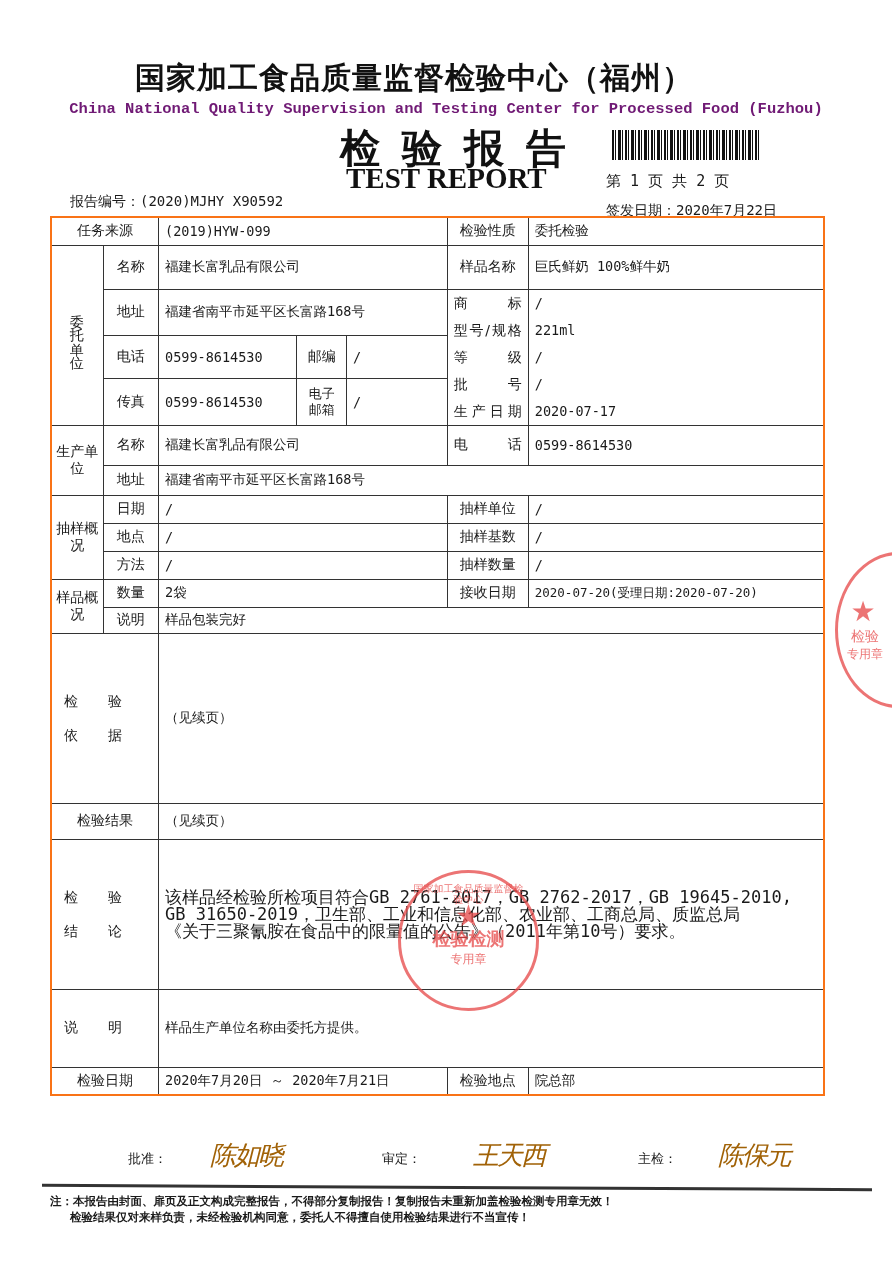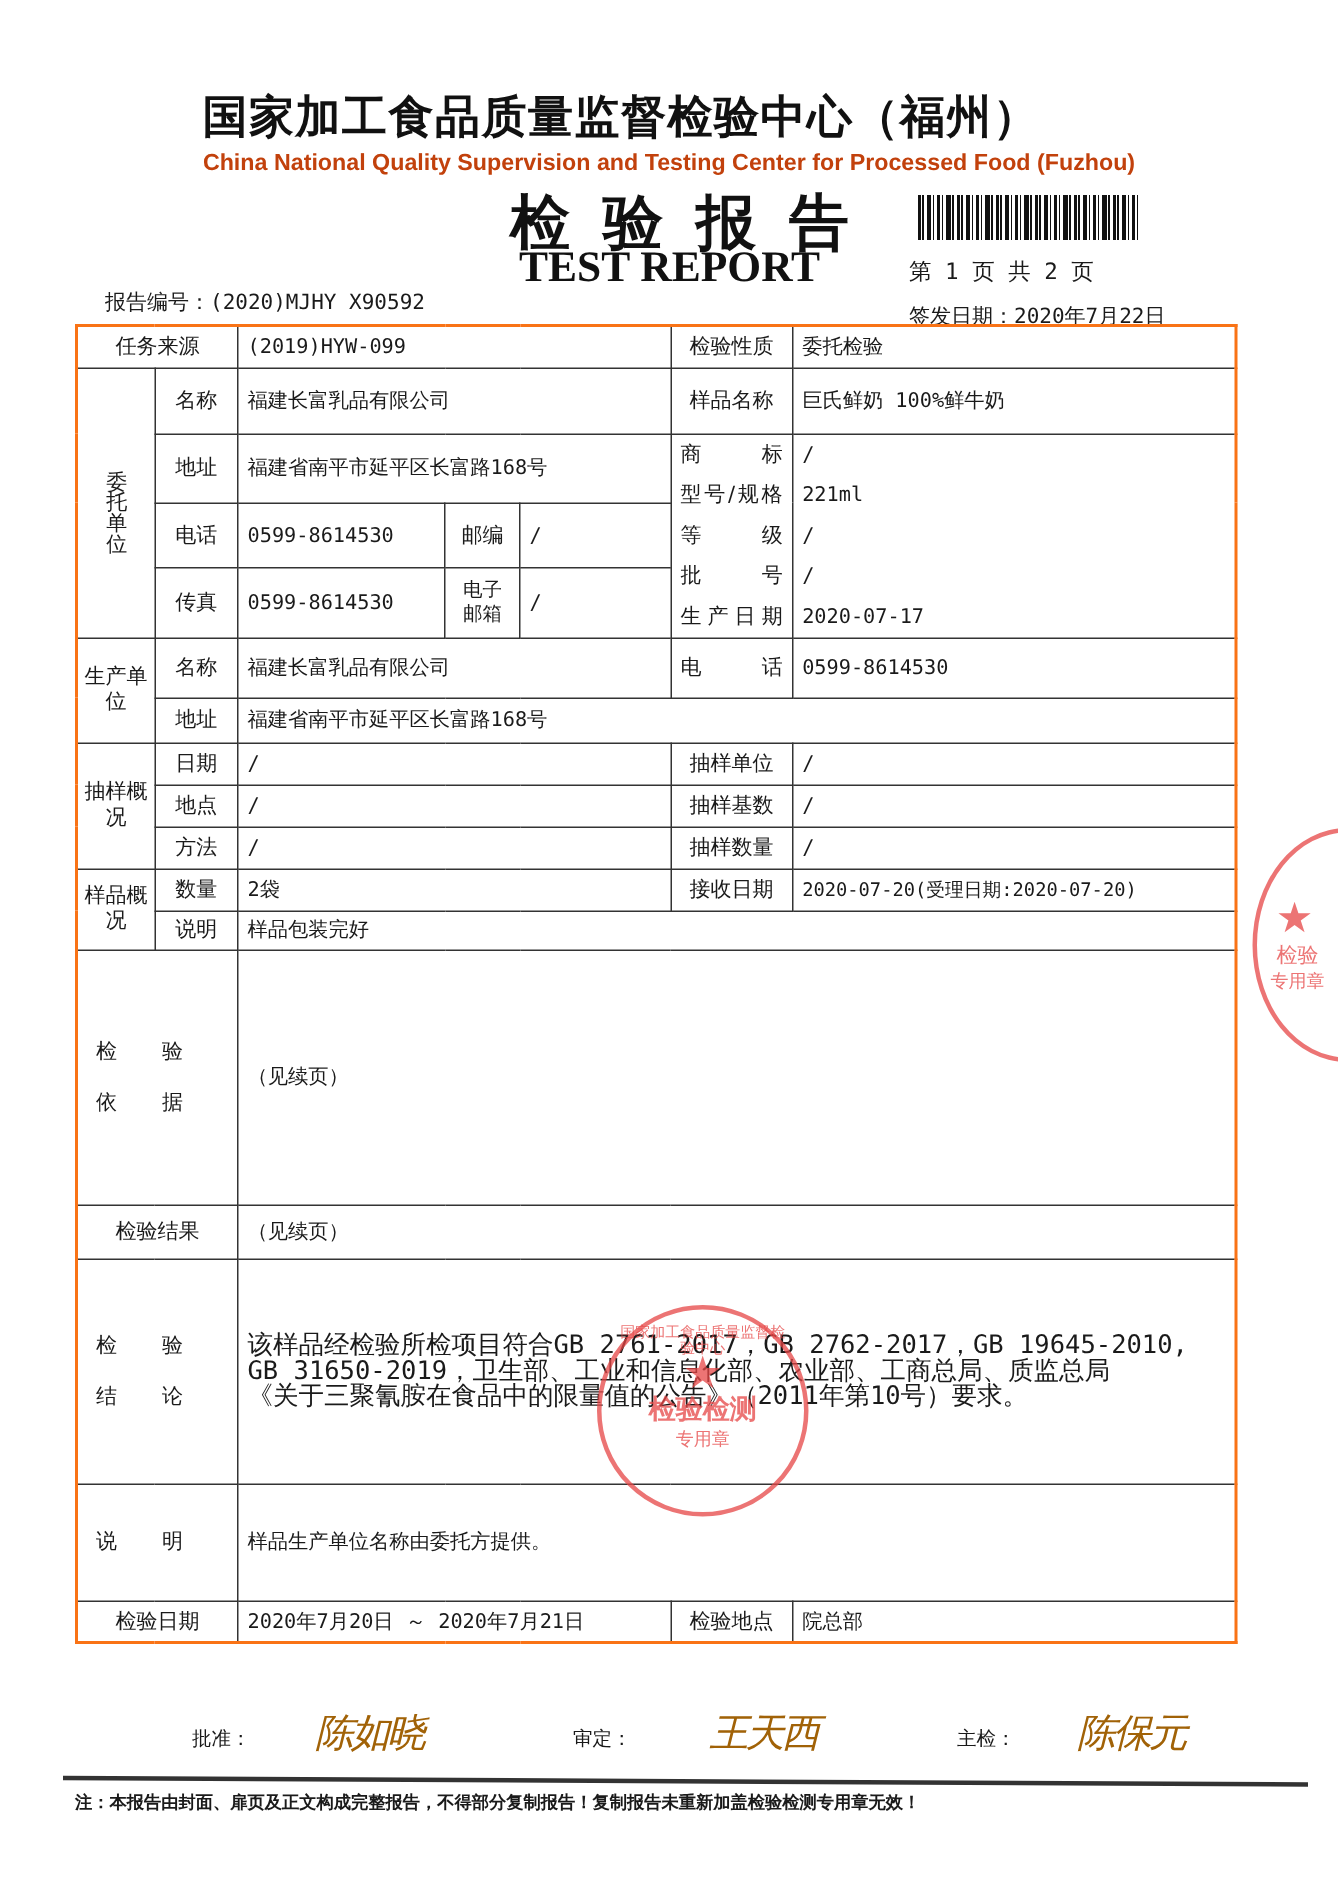--- a/index.html
+++ b/index.html
@@ -2,21 +2,21 @@
 <html><head>
 <meta charset="utf-8">
 <style>
   html,body{margin:0;padding:0;background:#fff;}
   body{width:892px;height:1261px;position:relative;overflow:hidden;
        font-family:"DejaVu Serif","Liberation Serif",serif;color:#1a1a1a;}
   .abs{position:absolute;}
   .title-cn{left:0;width:828px;top:58px;text-align:center;font-size:30px;letter-spacing:1px;
             font-family:"DejaVu Sans","Liberation Sans",sans-serif;font-weight:bold;color:#111;}
   .title-en{left:0;width:892px;top:100px;text-align:center;font-size:15.5px;font-weight:bold;
-            font-family:Liberation Sans, sans-serif;color:#c2410c;}
+            font-family:Liberation Mono, monospace;color:#701a75;}
   .report-cn{left:340px;top:121px;font-size:40px;letter-spacing:22px;font-weight:bold;
              font-family:"DejaVu Sans","Liberation Sans",sans-serif;color:#111;}
   .report-en{left:346px;top:162px;font-size:29px;font-weight:bold;font-family:"Liberation Serif",serif;color:#111;}
   .barcode{left:612px;top:130px;width:148px;height:30px;
      background:repeating-linear-gradient(90deg,#111 0 2px,#fff 2px 3px,#111 3px 4px,#fff 4px 6px,#111 6px 9px,#fff 9px 10px,#111 10px 11px,#fff 11px 13px);}
   .page-no{left:606px;top:172px;font-size:15px;font-family:"DejaVu Sans Mono","Liberation Mono",monospace;}
   .report-no{left:70px;top:193px;font-size:14px;font-family:"DejaVu Sans Mono","Liberation Mono",monospace;}
   .issue-date{left:606px;top:202px;font-size:14px;font-family:"DejaVu Sans Mono","Liberation Mono",monospace;}
 
   table.main{position:absolute;left:50px;top:216px;width:775px;border-collapse:collapse;
@@ -201,13 +201,14 @@
   <span class="sig" style="left:182px;top:-12px;">陈如晓</span>
   <span class="abs" style="left:382px;top:0;">审定：</span>
   <span class="sig" style="left:445px;top:-12px;">王天西</span>
   <span class="abs" style="left:638px;top:0;">主检：</span>
   <span class="sig" style="left:690px;top:-12px;">陈保元</span>
 </div>
 
 <div class="abs rule"></div>
 <div class="abs note">
   <div>注：本报告由封面、扉页及正文构成完整报告，不得部分复制报告！复制报告未重新加盖检验检测专用章无效！</div>
+  <div style="padding-left:20px;">检验结果仅对来样负责，未经检验机构同意，委托人不得擅自使用检验结果进行不当宣传！</div>
 </div>
 
 </body></html>

